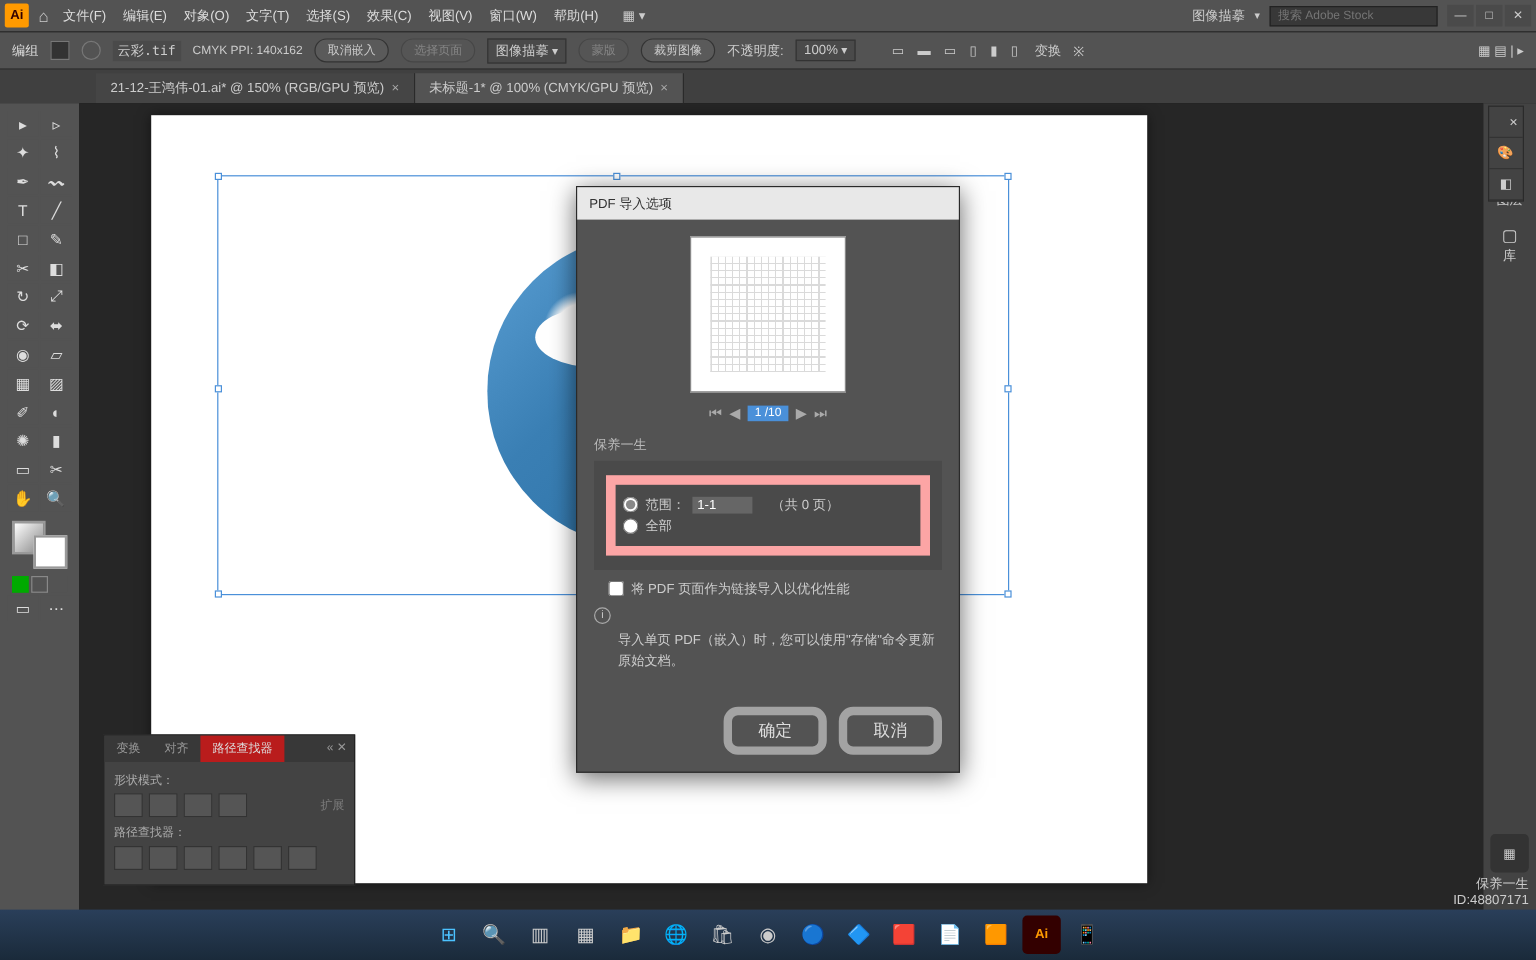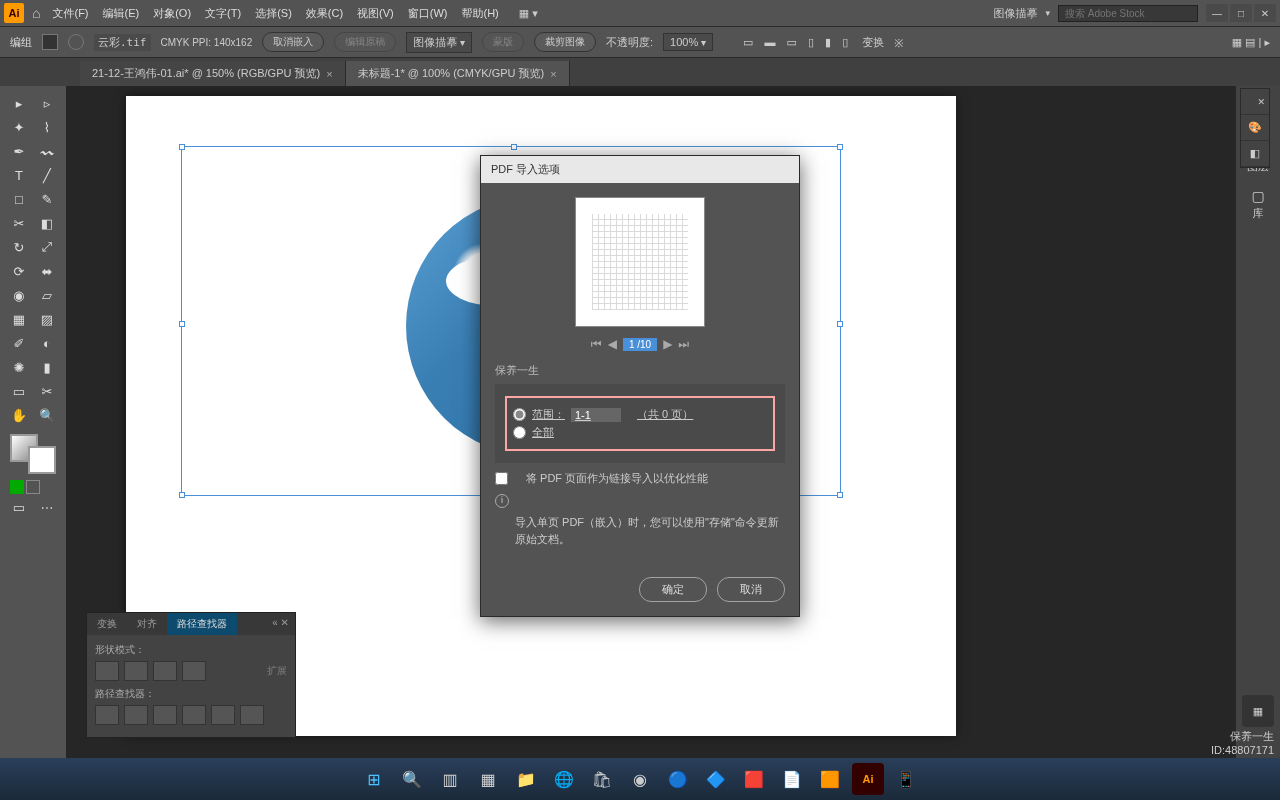--- a/index.html
+++ b/index.html
@@ -48,33 +48,33 @@
 .dialog .title{padding:6px 10px;background:#e8e8e8;color:#333;font-size:11px;}
 .dialog .body{padding:14px;}
 .preview{width:130px;height:130px;background:#fff;margin:0 auto;border:1px solid #888;padding:8px;}
 .preview .doc{width:100%;height:100%;background:#fff;position:relative;}
 .preview .doc::before{content:"";position:absolute;inset:8px;background-image:repeating-linear-gradient(0deg,#888 0,#888 1px,transparent 1px,transparent 6px),repeating-linear-gradient(90deg,#888 0,#888 1px,transparent 1px,transparent 6px);opacity:0.3;}
 .pager{display:flex;align-items:center;justify-content:center;gap:6px;margin-top:10px;}
 .pager .pg{background:#4a90d9;color:#fff;padding:1px 6px;font-size:10px;}
 .pager .nav{color:#aaa;font-size:12px;cursor:pointer;}
 .section-label{color:#bbb;margin:12px 0 6px 0;font-size:11px;}
 .opts{background:#4a4a4a;padding:10px;margin-top:4px;}
-.highlight{border:2px solid #fca5a5;padding:6px;margin:2px 0;text-decoration:underline;}
+.highlight{border:8px solid #fca5a5;padding:6px;margin:2px 0;}
 .radio-row{display:flex;align-items:center;gap:6px;margin:3px 0;}
 .radio-row input[type=radio]{accent-color:#888;}
 .range-input{background:#666;border:none;color:#fff;padding:1px 4px;width:50px;}
-.check-row{display:flex;align-items:center;gap:18px;margin:8px 0;}
+.check-row{display:flex;align-items:center;gap:6px;margin:8px 12px;}
 .info-row{display:flex;gap:6px;margin:6px 0;color:#aaa;font-size:10px;line-height:1.5;}
 .info-row .i{width:14px;height:14px;border:1px solid #aaa;border-radius:50%;display:flex;align-items:center;justify-content:center;font-size:9px;flex-shrink:0;}
 .dlg-buttons{display:flex;justify-content:flex-end;gap:10px;padding:10px 14px 14px;}
-.dlg-buttons button{background:transparent;border:1px solid #a3a3a3;color:#ddd;padding:4px 22px;border-radius:12px;font-size:11px;}
+.dlg-buttons button{background:transparent;border:7px solid #a3a3a3;color:#ddd;padding:4px 22px;border-radius:12px;font-size:14px;}
 .pathfinder{position:absolute;left:86px;bottom:62px;width:210px;background:#434343;border:1px solid #222;z-index:50;}
 .pathfinder .tabs{display:flex;background:#383838;}
 .pathfinder .tabs div{padding:4px 10px;font-size:10px;color:#999;}
-.pathfinder .tabs div.act{background:#0c4a6e;color:#ddd;}
+.pathfinder .tabs div.act{background:#b91c1c;color:#ddd;}
 .pathfinder .body{padding:8px;}
 .pf-row{display:flex;gap:5px;margin:4px 0;align-items:center;}
 .pf-btn{width:24px;height:20px;background:#555;border:1px solid #333;}
 .watermark{position:absolute;right:6px;bottom:44px;text-align:right;color:#ddd;font-size:13px;z-index:200;}
 .watermark .logo{width:32px;height:32px;background:#333;border-radius:4px;display:inline-flex;align-items:center;justify-content:center;margin-bottom:2px;}
 </style>
 </head>
 <body>
 
 <div class="menubar">
@@ -102,21 +102,21 @@
   </div>
 </div>
 
 <div class="optbar">
   <span class="lbl">编组</span>
   <span class="ic" style="background:#333;"></span>
   <span class="ic" style="border-radius:50%;"></span>
   <span class="filename">云彩.tif</span>
   <span style="font-size:10px;">CMYK PPI: 140x162</span>
   <span class="btn">取消嵌入</span>
-  <span class="btn" style="opacity:0.4;">编辑原稿</span>
+  <span class="btn" style="opacity:0.4;">选择页面</span>
   <span class="dd"><span>图像描摹</span> ▾</span>
   <span class="btn" style="opacity:0.4;">蒙版</span>
   <span class="btn">裁剪图像</span>
   <span>不透明度:</span>
   <span class="dd"><span>100%</span> ▾</span>
   <span style="flex:0 0 10px;"></span>
   <span style="letter-spacing:4px;">▭ ▬ ▭ ▯ ▮ ▯</span>
   <span>变换</span>
   <span>※</span>
   <span style="margin-left:auto;">▦ ▤ | ▸</span>

